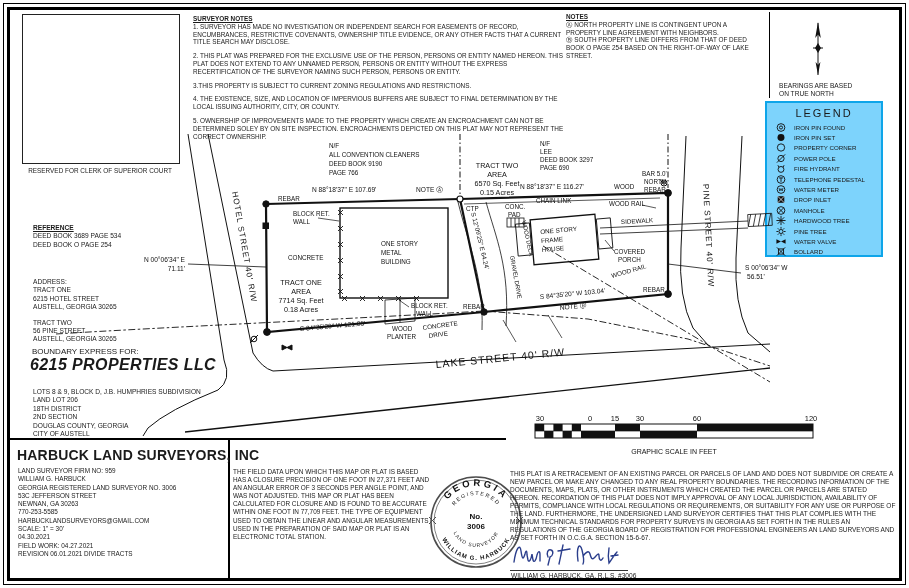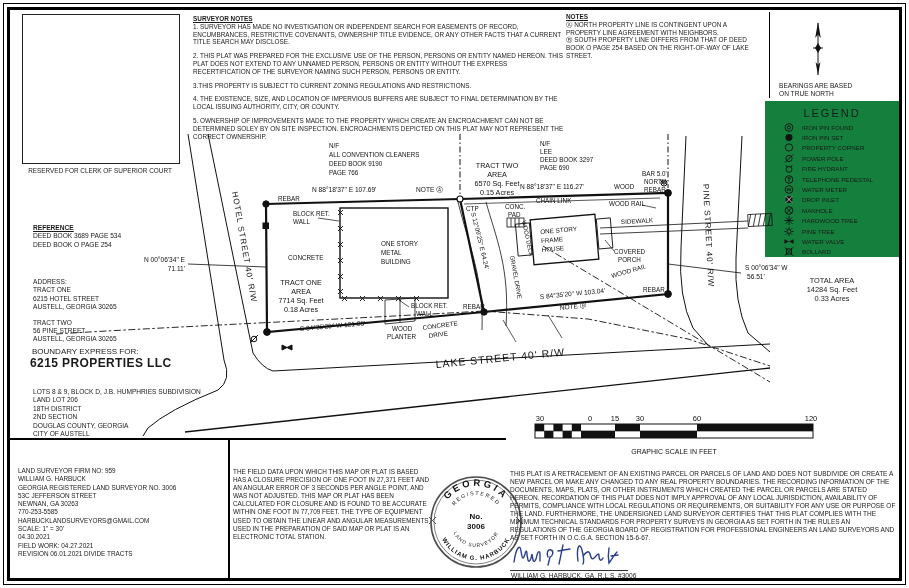--- a/index.html
+++ b/index.html
@@ -6,25 +6,25 @@
   .sheet{position:relative;width:909px;height:588px;background:#fff;color:#1a1a1a;
          font-family:"Liberation Sans", sans-serif;overflow:hidden;}
   .frame-outer{position:absolute;inset:3px;border:1px solid #000;pointer-events:none;}
   .frame-inner{position:absolute;inset:7px;border:3px solid #000;pointer-events:none;}
   .abs{position:absolute;}
   .tiny{font-size:6.4px;line-height:7.8px;}
   .tiny7{font-size:6.6px;line-height:8.4px;}
   .utitle{text-decoration:underline;font-weight:bold;}
   .para{margin:0 0 6px 0;}
   .clerk-box{border:1px solid #222;}
-  .legend-box{border:2px solid #15803d;background:#15803d;padding:2px 16px;}
+  .legend-box{border:2px solid #0ea5e9;background:#7dd3fc;padding:2px 8px;}
   .legend-title{text-align:center;font-size:11px;letter-spacing:2px;margin:2px 0 3px 0;}
   .legend-row{display:flex;align-items:center;gap:7px;height:10.4px;}
   .legend-row .lbl{font-size:6.2px;white-space:nowrap;}
-  .client{font-size:12px;font-weight:bold;letter-spacing:.4px;}
+  .client{font-size:16px;font-weight:bold;letter-spacing:.4px;font-style:italic;}
   .firmname{font-size:14px;font-weight:bold;letter-spacing:.2px;}
   .center{text-align:center;}
   svg text{font-family:"Liberation Sans", sans-serif;fill:#111;}
   .hline{background:#000;}
   .vline{background:#000;}
 </style>
 </head>
 <body>
 
 <div class="sheet">
@@ -195,20 +195,21 @@
     <div>LAND LOT 206</div>
     <div>18TH DISTRICT</div>
     <div>2ND SECTION</div>
     <div>DOUGLAS COUNTY, GEORGIA</div>
     <div>CITY OF AUSTELL</div>
   </div>
 
   <div class="abs hline" style="left:10px;top:438px;width:496px;height:2px;"></div>
   <div class="abs vline" style="left:228px;top:440px;width:2px;height:139px;"></div>
 
+  <div class="abs firmname" style="left:17px;top:447px;">HARBUCK LAND SURVEYORS, INC</div>
   <div class="abs" style="left:18px;top:467px;font-size:6.4px;line-height:8.3px;">
     <div>LAND SURVEYOR FIRM NO: 959</div>
     <div>WILLIAM G. HARBUCK</div>
     <div>GEORGIA REGISTERED LAND SURVEYOR NO. 3006</div>
     <div>53C JEFFERSON STREET</div>
     <div>NEWNAN, GA 30263</div>
     <div>770-253-5585</div>
     <div>HARBUCKLANDSURVEYORS@GMAIL.COM</div>
     <div>SCALE: 1" = 30'</div>
     <div>04.30.2021</div>
@@ -268,25 +269,20 @@
         <rect x="29.6" y="19" width="9.2" height="7" fill="#111"></rect>
         <rect x="48" y="19" width="9" height="7" fill="#111"></rect>
       <rect x="82" y="12" width="25" height="7" fill="#111"></rect>
       <rect x="57" y="19" width="25" height="7" fill="#111"></rect>
       <rect x="107" y="19" width="57" height="7" fill="#111"></rect>
       <rect x="164" y="12" width="116" height="7" fill="#111"></rect>
     </g>
     <text x="141" y="42" font-size="7" text-anchor="middle">GRAPHIC SCALE IN FEET</text>
   </svg>
 
-  <div class="abs center" style="left:778px;top:276px;width:108px;font-size:7.4px;line-height:9px;">
-    <div>TOTAL  AREA</div>
-    <div>14284  Sq. Feet</div>
-    <div>0.33  Acres</div>
-  </div>
 
   <svg class="abs" style="left:48px;top:128px;" width="854" height="312" viewBox="0 0 854 312">
     <g fill="none" stroke="#111" stroke-width="1">
 
       <path d="M160,6 L205,225 Q214,240 225,243 L722,216"></path>
       <path d="M140,6 L176,232 Q184,252 170,262 Q120,282 100,300 L95,308"></path>
       <path d="M137,304 L722,240" stroke-width="1.4"></path>
       <path d="M638,8 L633,120 Q630,170 645,200 L660,217"></path>
       <path d="M694,8 L688,130 Q686,175 700,205 L722,224"></path>
 

